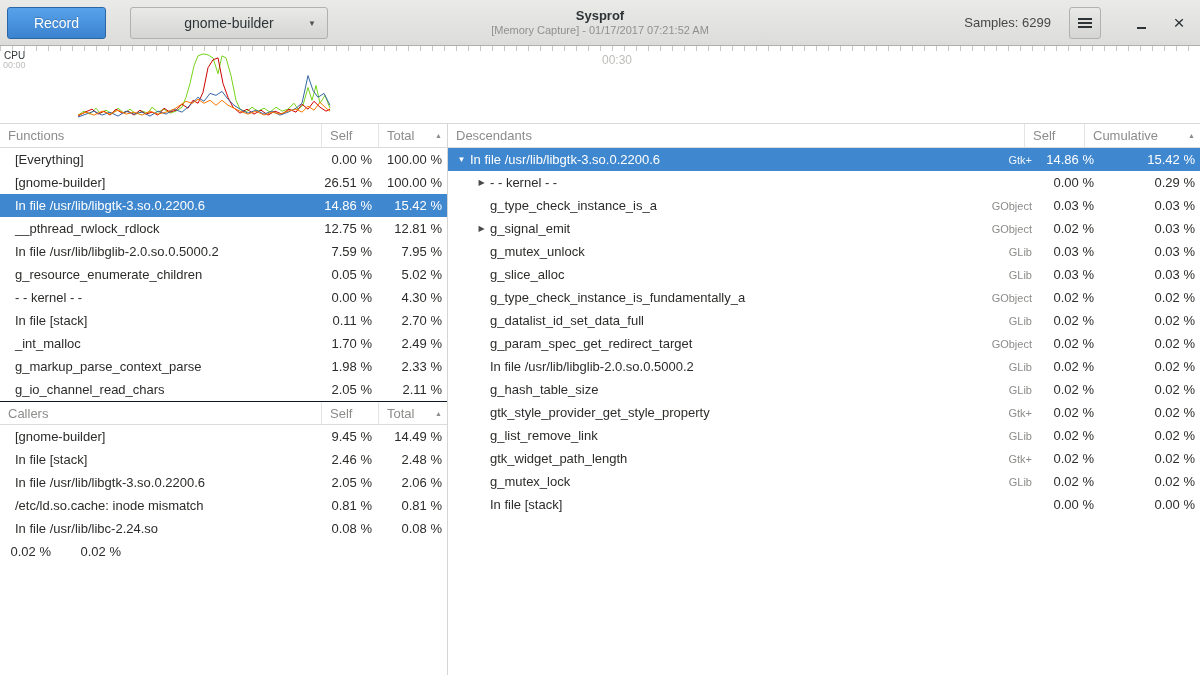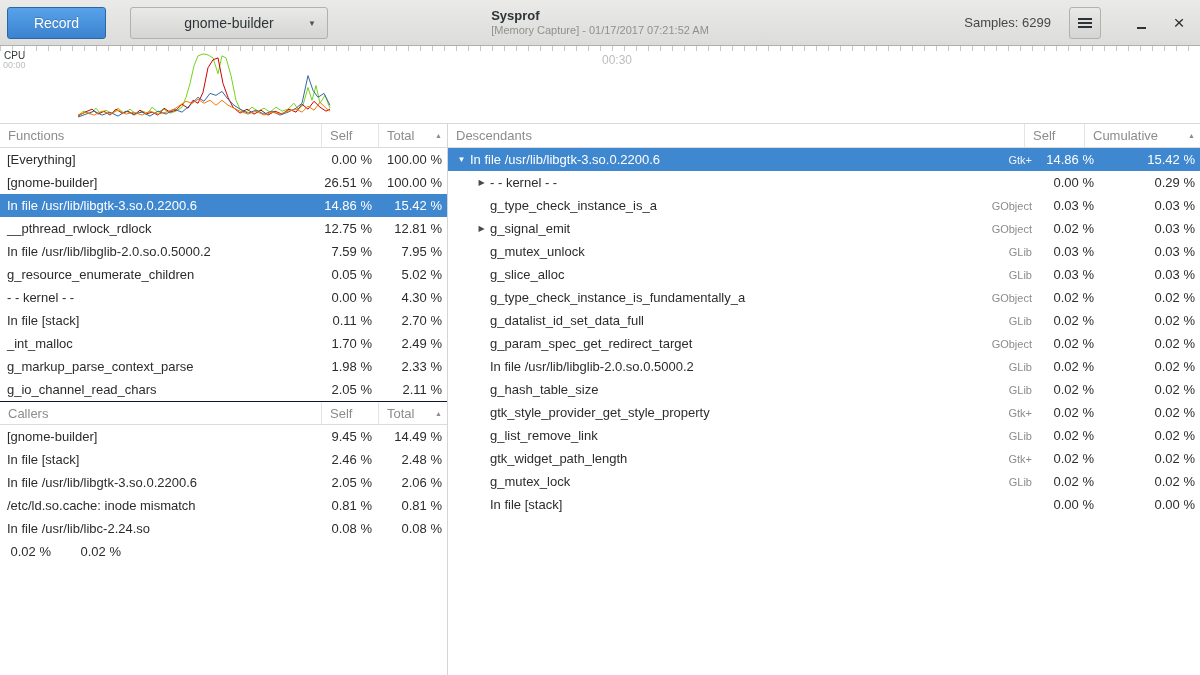--- a/index.html
+++ b/index.html
@@ -9,21 +9,21 @@
 
   
   .headerbar{height:46px;display:flex;align-items:center;padding:0 7px;
     background:linear-gradient(#eaeae9,#dcdcda);border-bottom:1px solid #afafab;position:relative}
   .record{width:99px;height:32px;border-radius:3px;color:#fff;font-size:14px;
     background:linear-gradient(#58a2ea,#3b82cf);border:1px solid #2a66a3;text-shadow:0 -1px rgba(0,0,0,.2)}
   .combo{margin-left:24px;width:198px;height:32px;border-radius:3px;position:relative;
     background:linear-gradient(#e9e9e8,#d5d5d3);border:1px solid #b1b1ae;font-size:14px;color:#2e3436;
     display:flex;align-items:center;justify-content:center}
   .combo .arrow{position:absolute;right:11px;top:50%;transform:translateY(-50%);font-size:8px;color:#50504e}
-  .titlebox{position:absolute;left:50%;top:50%;transform:translate(-50%,-50%);text-align:left;line-height:1.25}
+  .titlebox{position:absolute;left:50%;top:50%;transform:translate(-50%,-50%);text-align:center;line-height:1.25}
   .title{font-size:13px;font-weight:bold;color:#2e3436}
   .subtitle{font-size:11px;color:#90908d}
   .hdr-right{margin-left:auto;display:flex;align-items:center}
   .samples{font-size:13px;color:#474744;margin-right:18px}
   .menu-btn{width:32px;height:32px;border-radius:3px;background:linear-gradient(#e9e9e8,#d5d5d3);
     border:1px solid #b1b1ae;display:flex;align-items:center;justify-content:center;margin-right:16px}
   .hamburger{width:14px;height:10px;
     background:linear-gradient(#2e3436,#2e3436) 0 0/14px 2px no-repeat,
                linear-gradient(#2e3436,#2e3436) 0 4px/14px 2px no-repeat,
                linear-gradient(#2e3436,#2e3436) 0 8px/14px 2px no-repeat}
@@ -51,21 +51,21 @@
   .th.sep{border-left:1px solid #e4e4e2}
   .functions .th.self,.callers .th.self{width:57px}
   .functions .th.total,.callers .th.total{width:69px}
   .descendants .th.self{width:60px}
   .descendants .th.total{width:116px}
   .sort{margin-left:auto;margin-right:5px;font-size:7px;color:#8c8c8a}
   .callers .thead{border-top:1px solid #0f172a}
   .tr{display:flex;height:23px;align-items:center;font-size:13px;color:#2c2c2a}
   .tr.selected{background:var(--sel,#4a90d9);color:#fff}
   .td.name{flex:1;display:flex;align-items:center;white-space:nowrap;overflow:hidden}
-  .functions .td.name,.callers .td.name{padding-left:7px}
+  .functions .td.name,.callers .td.name{padding-left:15px}
   .descendants .td.name{padding-left:5px}
   .descendants .tr.depth1 .td.name{padding-left:25px}
   .td.num{text-align:right}
   .functions .td.self,.callers .td.self{width:57px;padding-right:6px}
   .functions .td.total,.callers .td.total{width:69px;padding-right:5px}
   .descendants .td.self{width:60px;padding-right:6px}
   .descendants .td.total{width:100px;padding-right:5px}
   .expander{flex:0 0 17px;text-align:center;font-size:8px;color:#4a4a48}
   .tr.selected .expander{color:#fff}
   .cat{margin-left:auto;padding-right:8px;font-size:11px;color:#8c8c8a}

